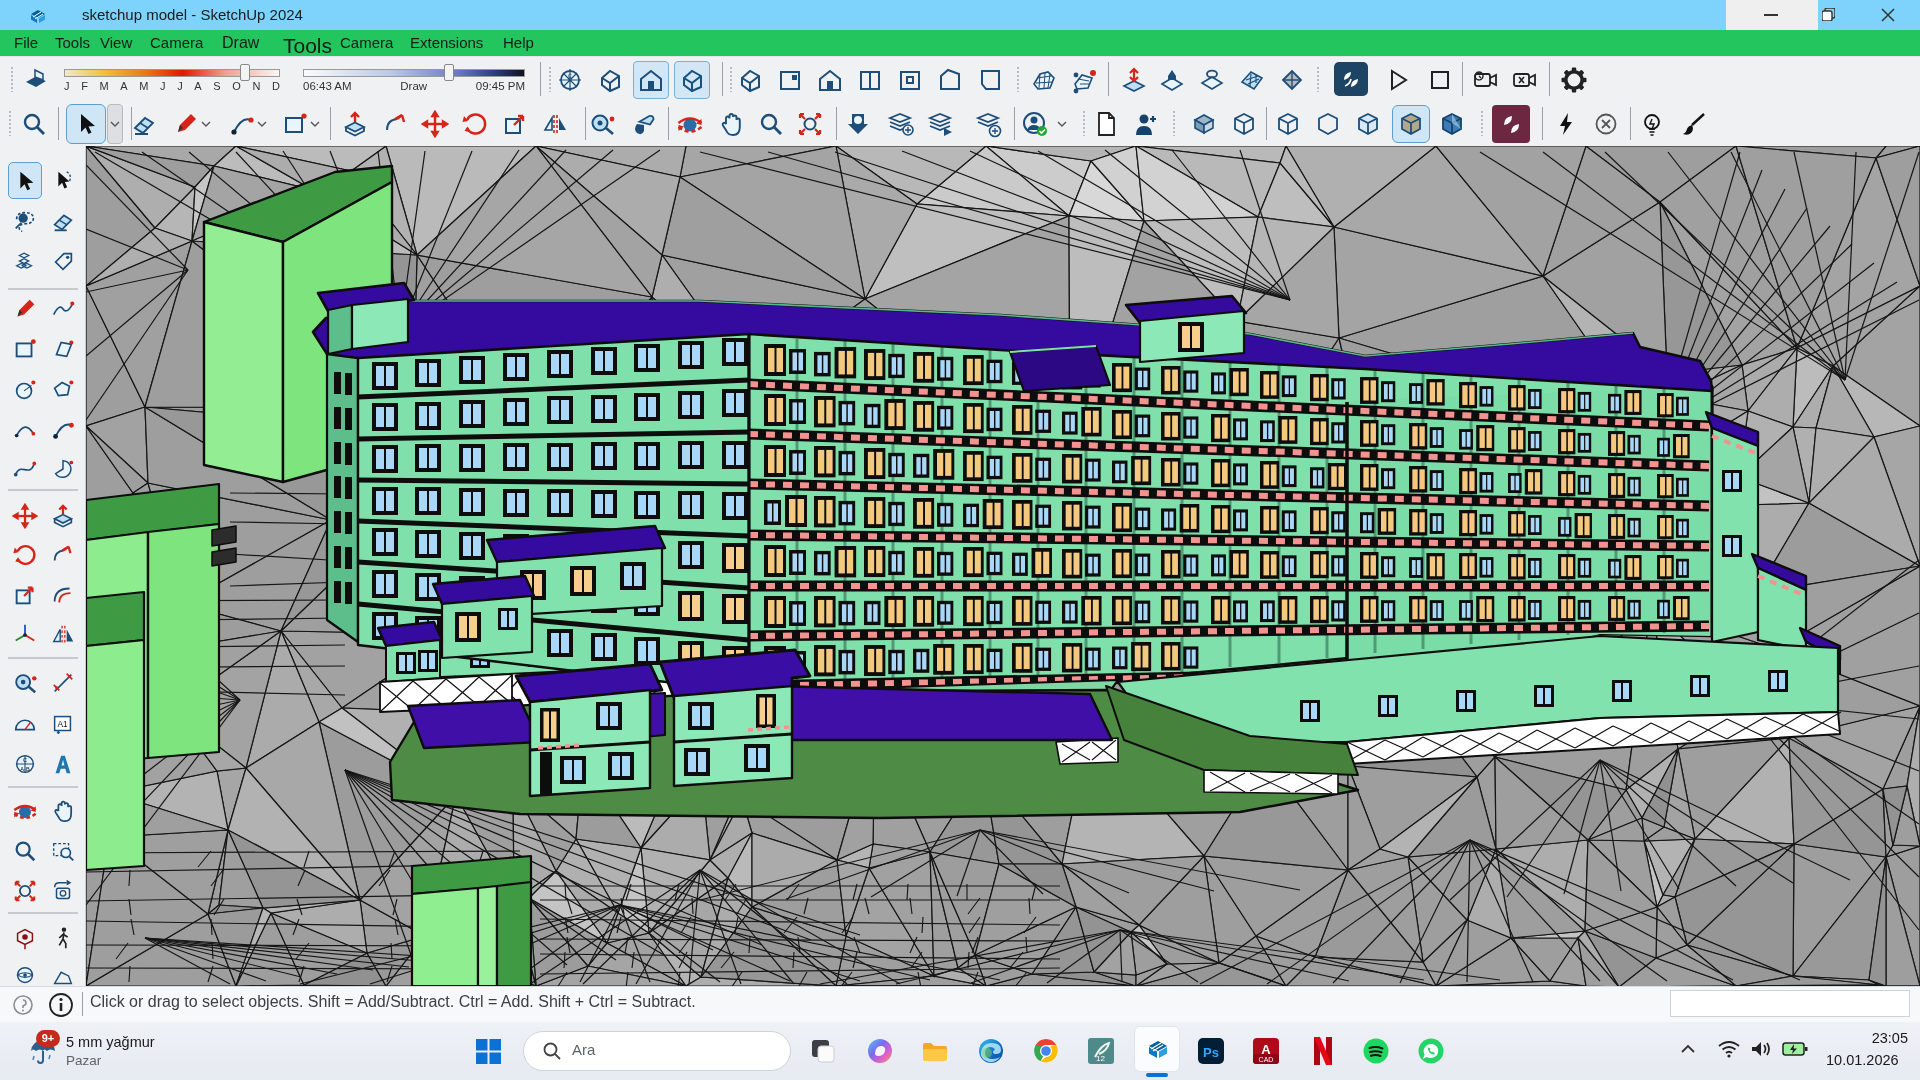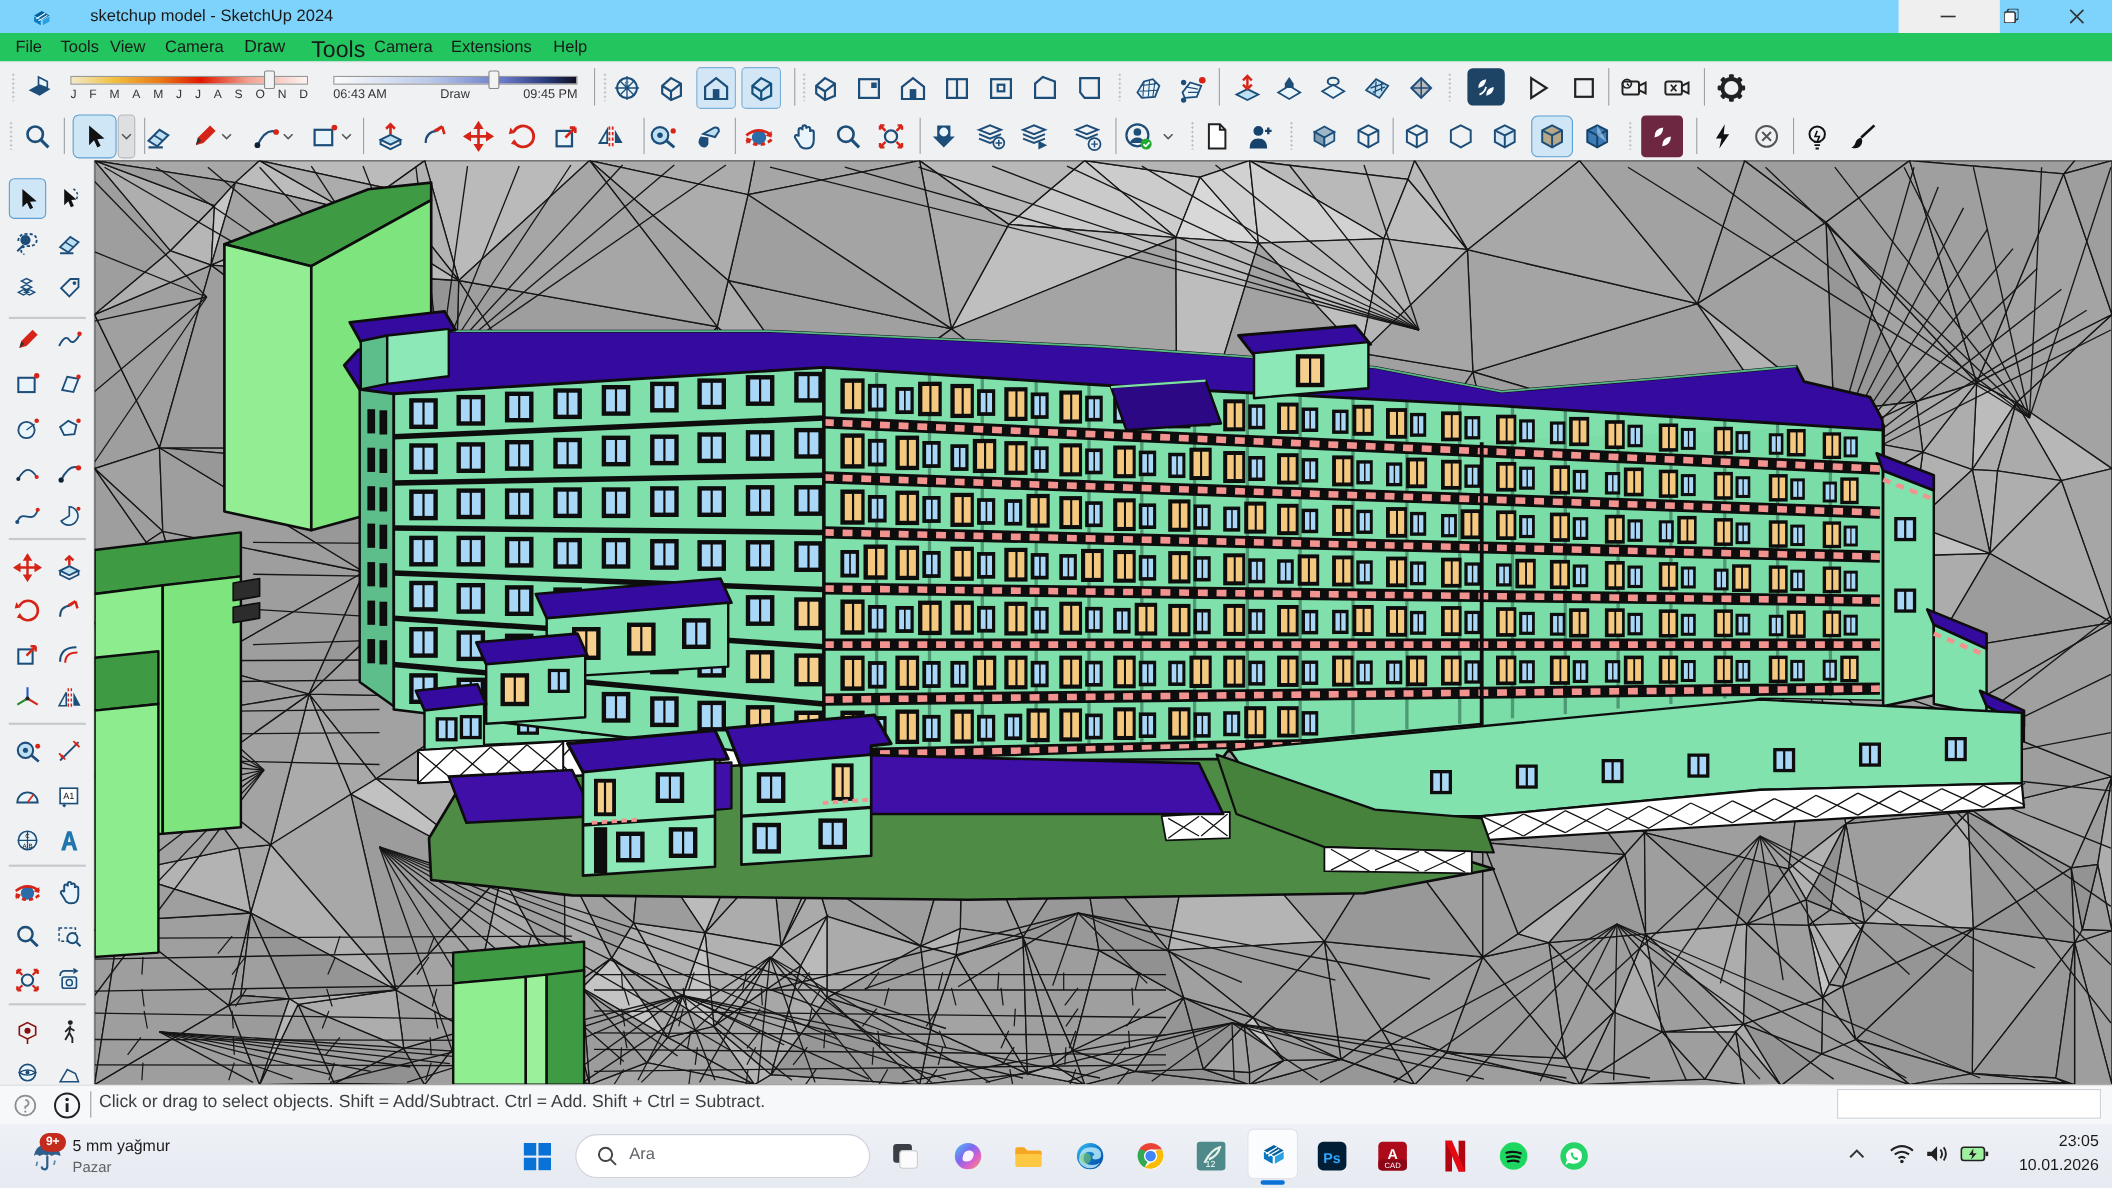--- a/index.html
+++ b/index.html
@@ -2119,12 +2119,12 @@
 <svg style="position:absolute;left:1750px;top:1040px" width="22" height="18" viewBox="0 0 22 18" fill="none">
     <path d="M2 7 L6 7 L11 2 L11 16 L6 11 L2 11 Z" fill="#222"></path>
     <path d="M14 5 Q17 9 14 13 M17 3 Q21 9 17 15" stroke="#222" stroke-width="1.7" fill="none"></path>
   </svg>
 <svg style="position:absolute;left:1782px;top:1041px" width="26" height="16" viewBox="0 0 26 16" fill="none">
     <rect x="1" y="2" width="21" height="12" rx="2.5" stroke="#222" stroke-width="1.5" fill="#9ef09e"></rect>
     <rect x="23" y="6" width="2.5" height="4" fill="#222"></rect>
     <path d="M12 3 L8 9 L11 9 L10 13 L15 7.5 L11.7 7.5 Z" fill="#222"></path>
   </svg>
 <span class="abs" style="left:1842px;top:1030px;width:66px;font-size:14.5px;color:#1a1a1a;text-align:right">23:05</span>
-<span class="abs" style="left:1826px;top:1052px;width:82px;font-size:14.5px;color:#1a1a1a;text-align:right">10.01.2026</span>
+<span class="abs" style="left:1826px;top:1052px;width:82px;font-size:14.5px;color:#1a1a1a;text-align:left">10.01.2026</span>
 </body></html>

